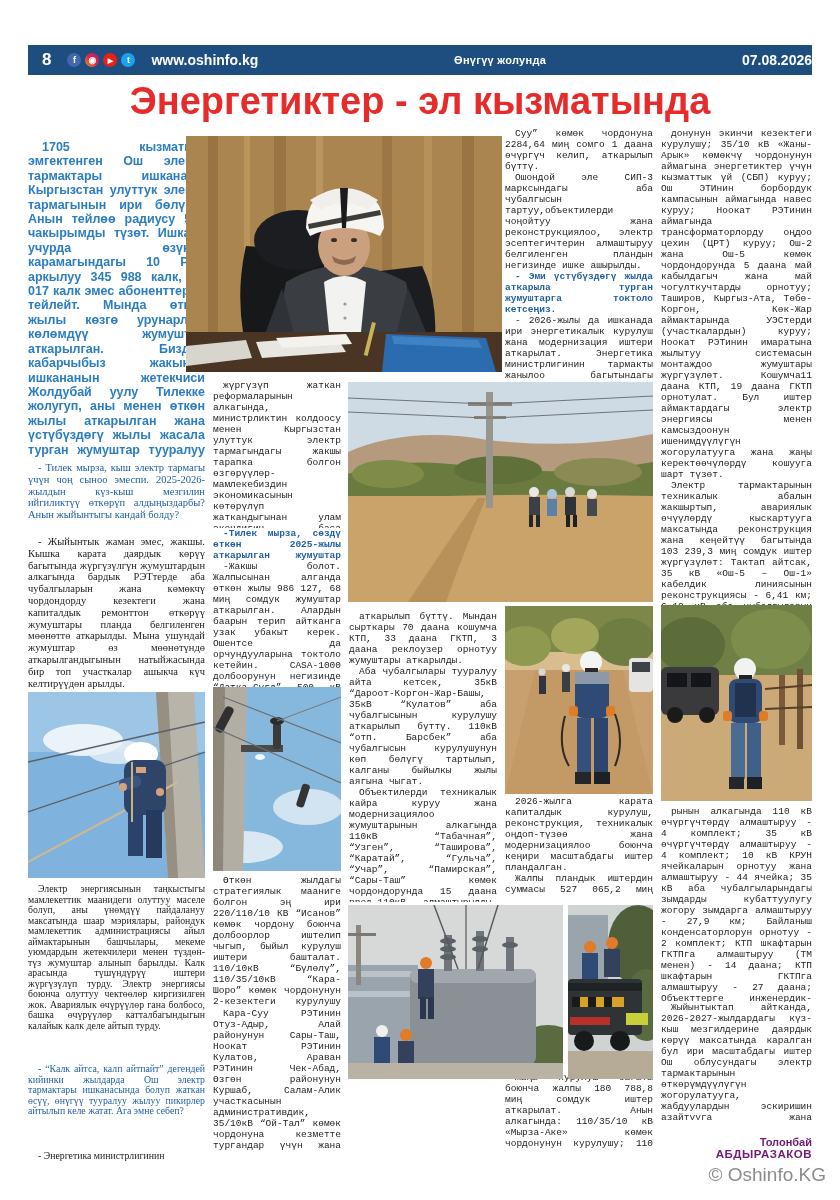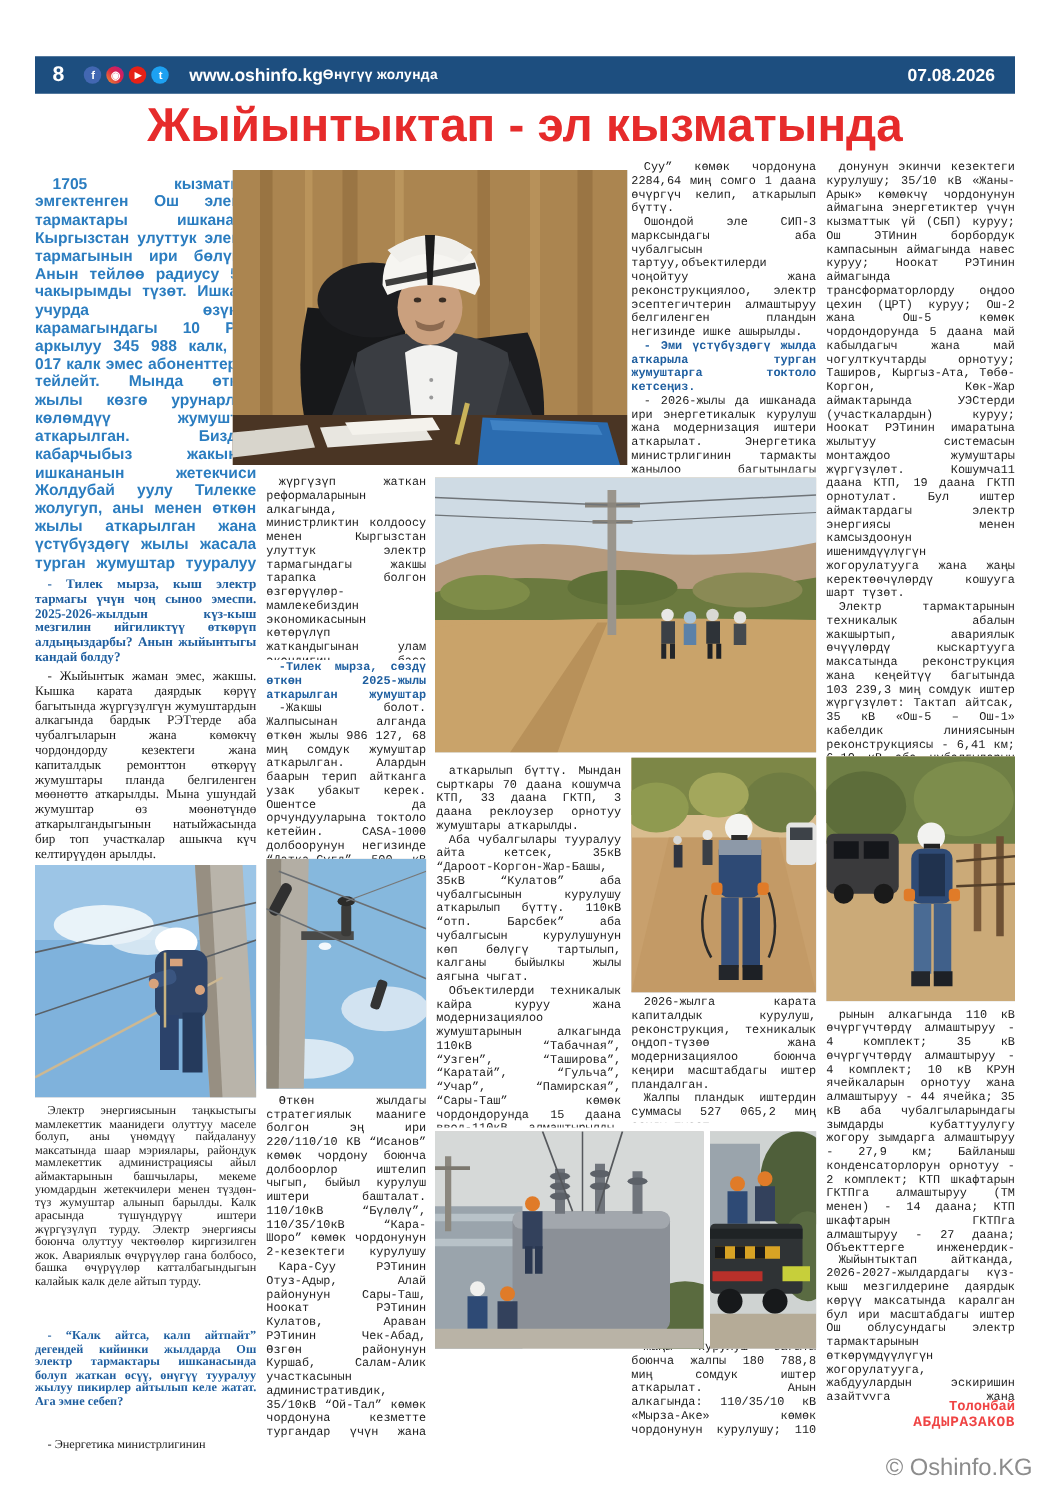--- a/index.html
+++ b/index.html
@@ -10,49 +10,49 @@
         display:flex;align-items:center;color:#fff;font-family:"Liberation Sans",sans-serif;}
   .page-num{font-size:17px;font-weight:bold;margin-left:14px;}
   .socials{display:flex;gap:4px;margin-left:16px;}
   .soc{width:14px;height:14px;border-radius:50%;display:flex;align-items:center;justify-content:center;
         color:#fff;font-size:9px;font-weight:bold;line-height:1;}
   .soc.fb{background:#4267b2;}
   .soc.ig{background:linear-gradient(45deg,#f09433,#dc2743,#bc1888);}
   .soc.yt{background:#e62117;font-size:7px;}
   .soc.tw{background:#1da1f2;}
   .site{font-size:14px;font-weight:bold;margin-left:16px;text-align:right;}
-  .rubric{flex:1;text-align:left;font-size:11px;font-weight:bold;letter-spacing:.3px;}
-  .date{font-size:14px;font-weight:bold;margin-right:16px;}
+  .rubric{flex:1;text-align:center;font-size:11px;font-weight:bold;letter-spacing:.3px;}
+  .date{font-size:14px;font-weight:bold;}
   
   .main-title{position:absolute;left:0;top:80px;width:100%;text-align:center;color:#e62b2b;
         font-family:"Liberation Sans",sans-serif;font-size:38px;font-weight:800;letter-spacing:0;}
   
   .content{position:absolute;left:28px;top:128px;width:784px;height:1045px;display:flex;gap:8px;}
   .col{position:relative;}
   .c1{width:177px;}
   .c2{width:128px;}
   .c3{width:148px;}
   .c4{width:148px;}
   .c5{width:151px;}
   p{margin:0;}
   .body-txt p{font-size:9.5px;line-height:11px;color:#1c1c1c;text-align:justify;text-indent:10px;font-family:Liberation Mono, monospace;}
   .q{font-weight:bold;color:#1f5fa0;}
   .body-txt p.q{color:#1f5fa0;}
   .intro{font-family:"Liberation Sans",sans-serif;font-size:12.5px;line-height:14.4px;font-weight:bold;
         color:#2b7dc0;text-align:justify;text-indent:14px;}
   .c1 .qa{font-size:10.5px;line-height:11.8px;color:#1c1c1c;text-align:justify;text-indent:10px;}
-  .c1 .qa.q{color:#1f5fa0;font-weight:bold;}
+  .c1 .qa.q{color:#1f5fa0;font-weight:normal;}
   .c1 .small{font-size:9.8px;line-height:10.5px;}
   .blk{overflow:hidden;}
   .spacer{width:100%;}
   .photo{overflow:hidden;background:#ccc;}
   .photo svg{display:block;width:100%;height:100%;}
   .abs{position:absolute;}
   
-  .author{margin-top:0;text-align:right;font-family:Liberation Mono, monospace;color:#ef4444;}
+  .author{margin-top:16px;text-align:right;font-family:Liberation Sans, sans-serif;color:#701a75;}
   .author .a1{font-size:11px;font-weight:bold;}
   .author .a2{font-size:11.5px;font-weight:bold;letter-spacing:.5px;}
   .copyright{position:absolute;right:14px;top:1164px;color:#8c8c8c;
         font-family:"Liberation Sans",sans-serif;font-size:19px;}
 </style>
 </head>
 <body>
 
 <div class="page">
 
@@ -62,21 +62,21 @@
       <span class="soc fb">f</span>
       <span class="soc ig">◉</span>
       <span class="soc yt">▶</span>
       <span class="soc tw">t</span>
     </span>
     <span class="site">www.oshinfo.kg</span>
     <span class="rubric">Өнүгүү жолунда</span>
     <span class="date">07.08.2026</span>
   </div>
 
-  <div class="main-title">Жыйынтыктап - эл кызматында</div>
+  <div class="main-title">Энергетиктер - эл кызматында</div>
 
   <div class="content">
 
     <div class="col c1">
       <div class="blk intro" style="margin-top:12px;height:318px;">1705 кызматкер эмгектенген Ош электр тармактары ишканасы Кыргызстан улуттук электр тармагынын ири бөлүмү. Анын тейлөө радиусу 580 чакырымды түзөт. Ишкана учурда өзүнүн карамагындагы 10 РЭТ аркылуу 345 988 калк, 29 017 калк эмес абоненттерди тейлейт. Мында өткөн жылы көзгө урунарлык көлөмдүү жумуштар аткарылган. Биздин кабарчыбыз жакында ишкананын жетекчиси Жолдубай уулу Тилекке жолугуп, аны менен өткөн жылы аткарылган жана үстүбүздөгү жылы жасала турган жумуштар тууралуу маектешип кайткан.</div>
       <div class="blk qa q" style="margin-top:4px;height:72px;">- Тилек мырза, кыш электр тармагы үчүн чоң сыноо эмеспи. 2025-2026-жылдын күз-кыш мезгилин ийгиликтүү өткөрүп алдыңыздарбы? Анын жыйынтыгы кандай болду?</div>
       <div class="blk qa" style="margin-top:2px;height:153px;">- Жыйынтык жаман эмес, жакшы. Кышка карата даярдык көрүү багытында жүргүзүлгүн жумуштардын алкагында бардык РЭТтерде аба чубалгыларын жана көмөкчү чордондорду кезектеги жана капиталдык ремонттон өткөрүү жумуштары планда белгиленген мөөнөттө аткарылды. Мына ушундай жумуштар өз мөөнөтүндө аткарылгандыгынын натыйжасында бир топ участкалар ашыкча күч келтирүүдөн арылды.</div>
       <div class="photo" style="margin-top:3px;width:177px;height:186px;">
         <svg viewBox="0 0 177 186" preserveAspectRatio="none">
           <rect width="177" height="186" fill="#7fb2dc"></rect>

